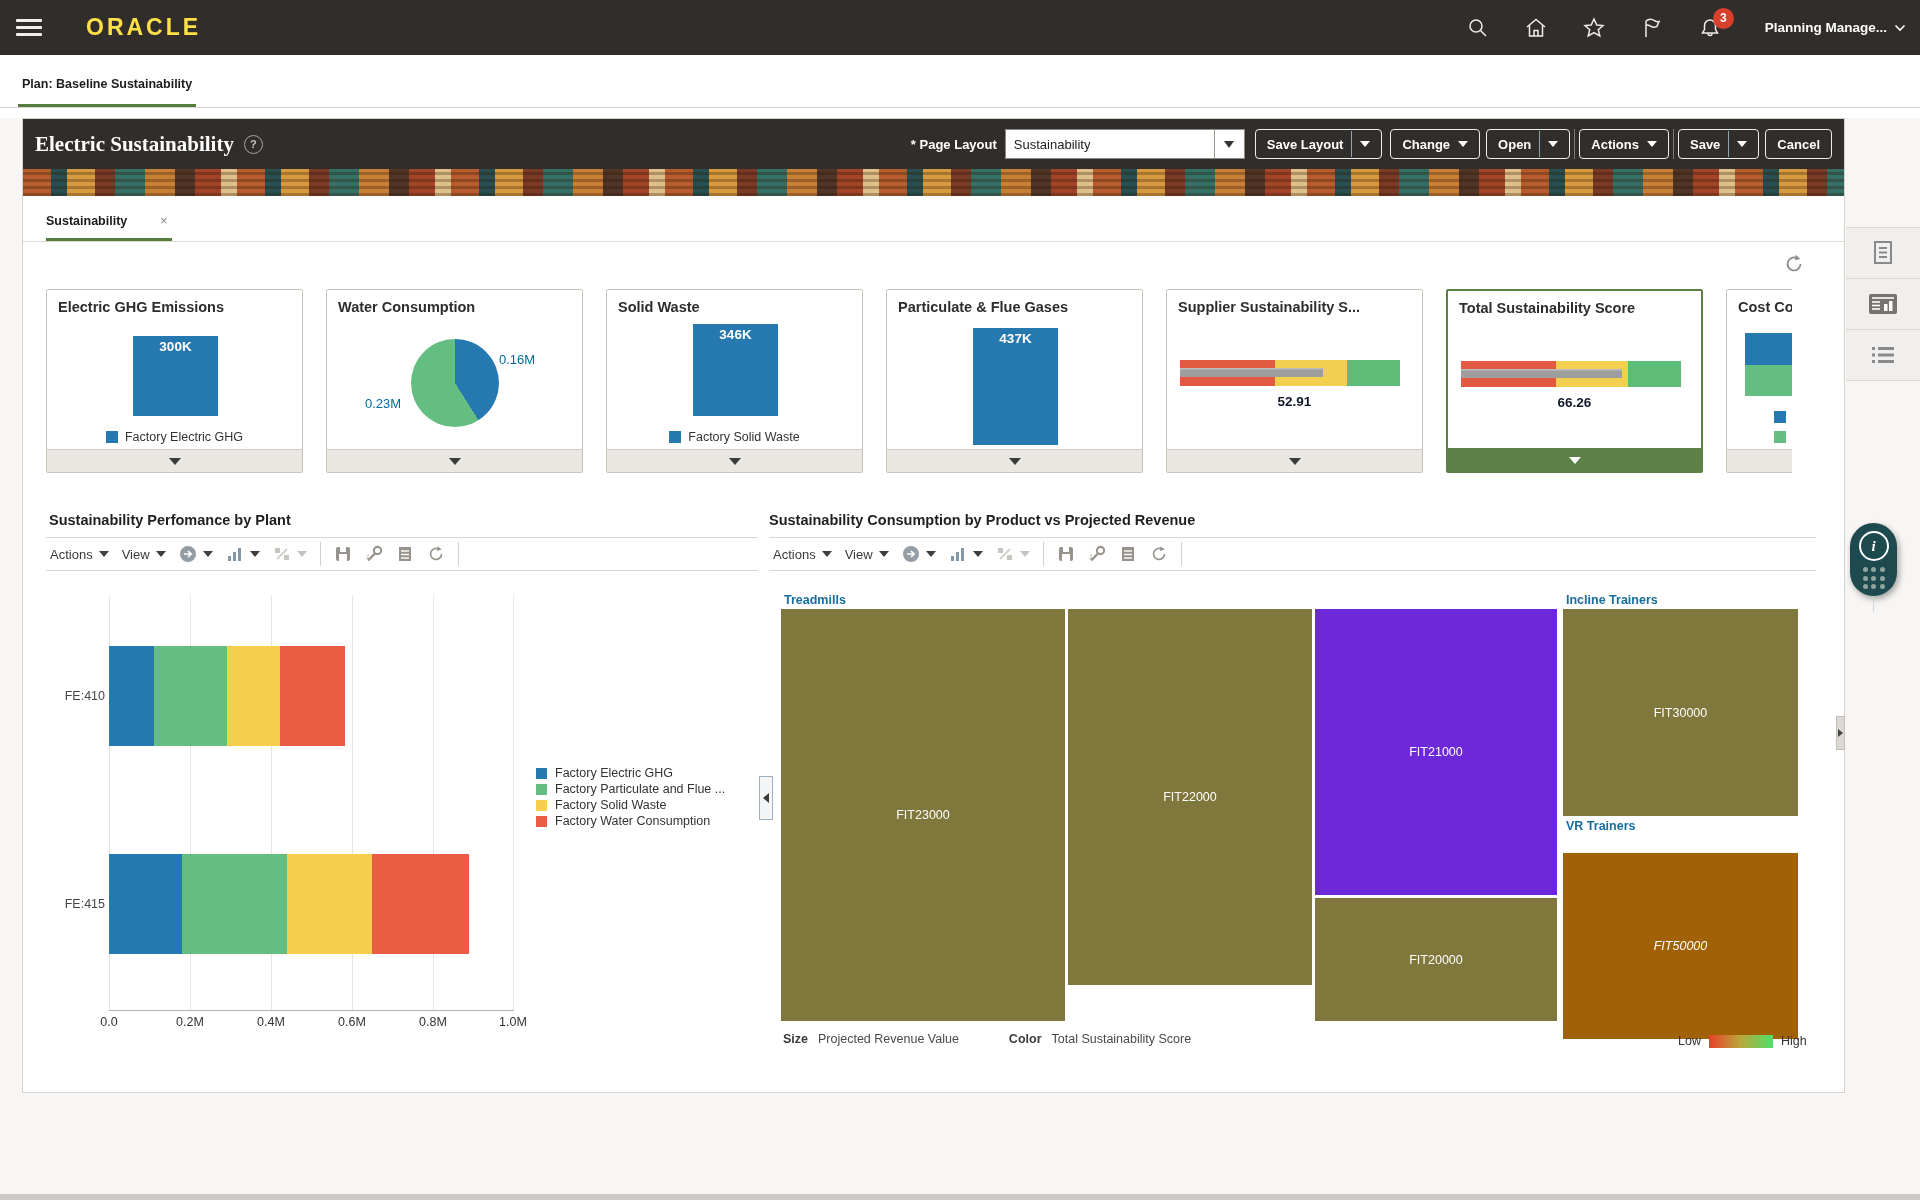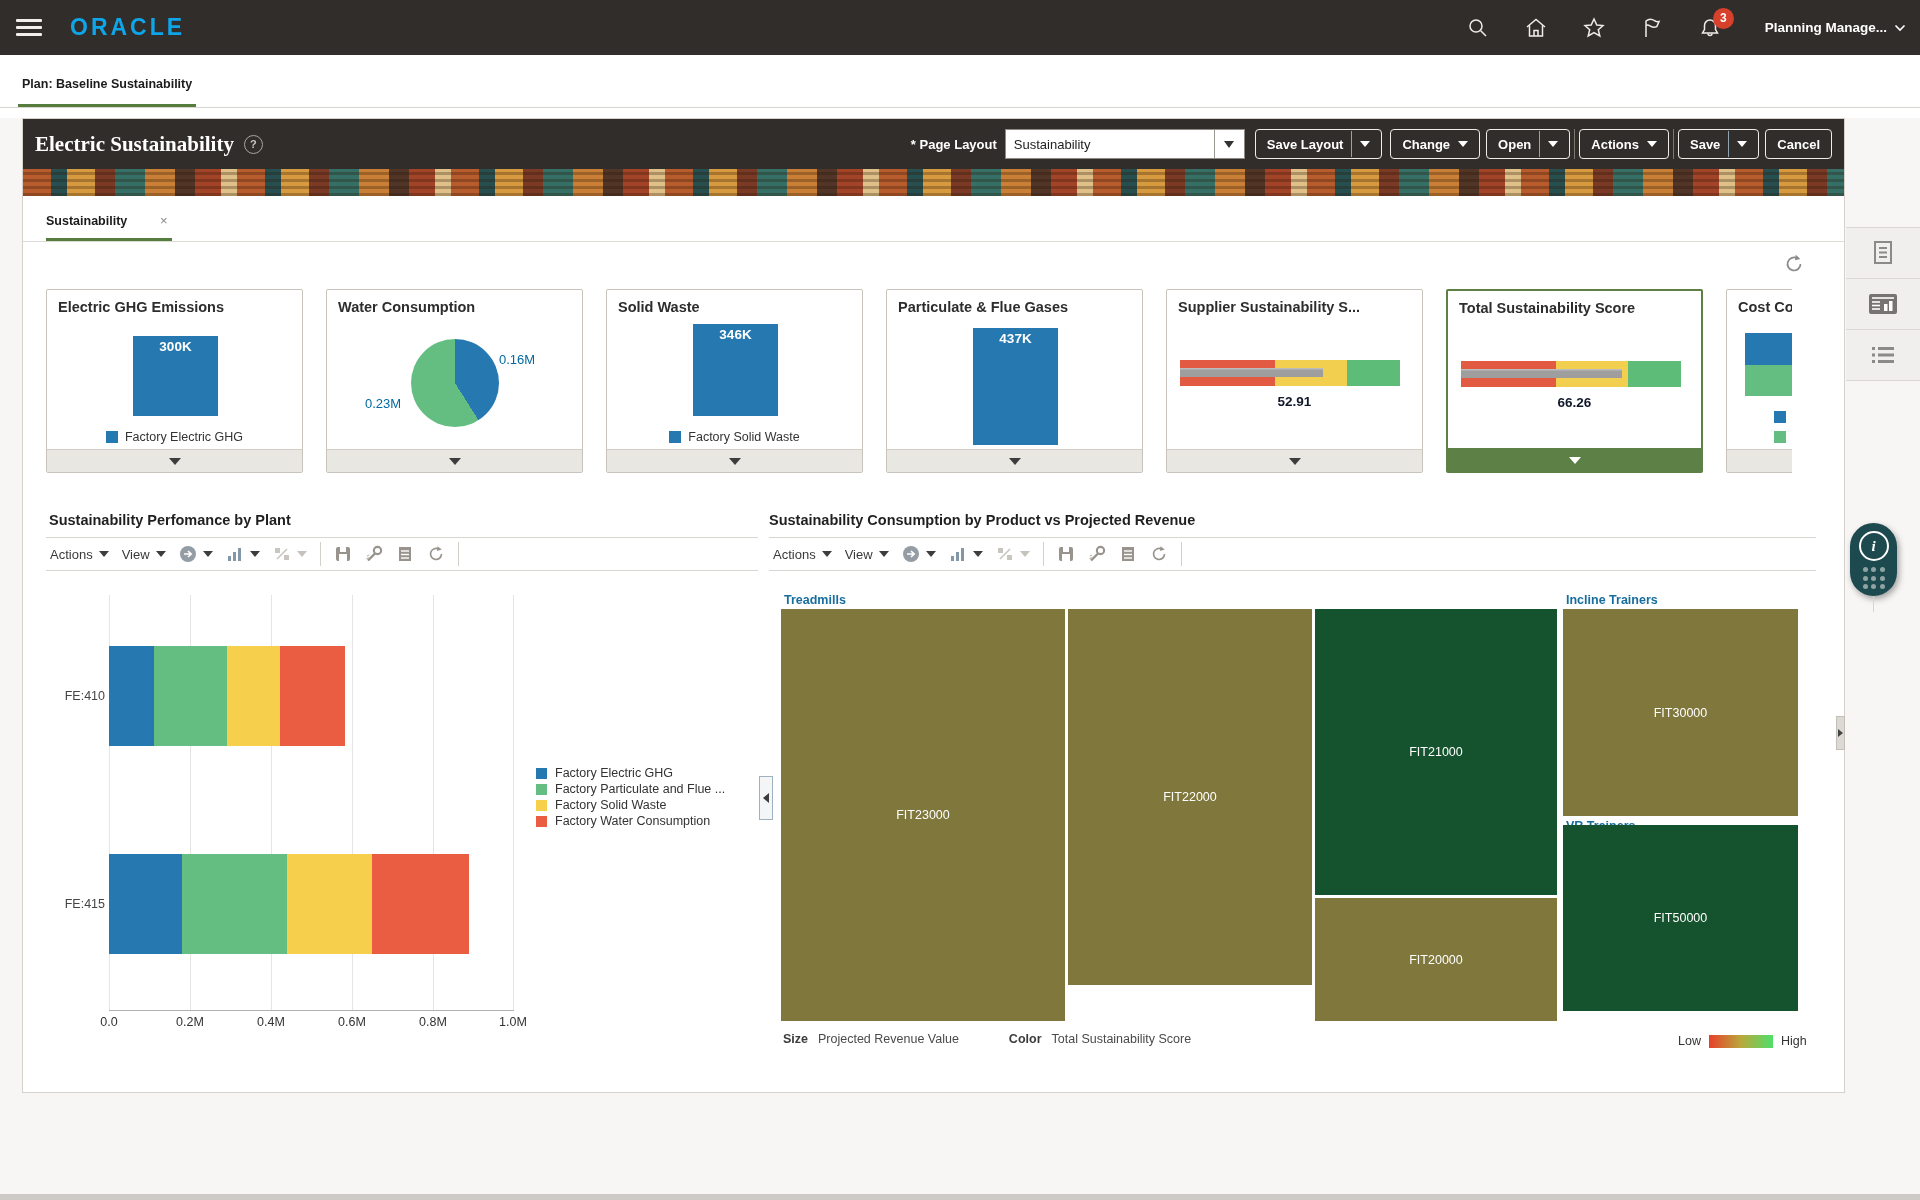--- a/index.html
+++ b/index.html
@@ -3,21 +3,21 @@
 <meta charset="utf-8">
 <style>
   html,body{margin:0;padding:0;background:#e9e8e5;}
   .stage{position:relative;width:1920px;height:1200px;background:#f7f6f4;overflow:hidden;
          font-family:"Liberation Sans",sans-serif;-webkit-font-smoothing:antialiased;}
 
   
   .topbar{position:absolute;left:0;top:0;width:1920px;height:55px;background:#312d2a;display:flex;align-items:center;}
   .hamburger{margin-left:16px;width:26px;cursor:pointer;}
   .hamburger i{display:block;height:2.5px;background:#f1efec;margin:4.5px 0;border-radius:1px;}
-  .brand{color:#0ea5e9;font-weight:bold;font-size:23px;letter-spacing:3px;margin-left:28px;}
+  .brand{color:#fde047;font-weight:bold;font-size:23px;letter-spacing:3px;margin-left:44px;}
   .tb-spacer{flex:1;}
   .tb-ic{width:24px;height:24px;margin:0 17px;position:relative;cursor:pointer;flex:none;}
   .badge{position:absolute;top:-8px;right:-12px;width:21px;height:21px;border-radius:50%;background:#d7402a;
          color:#fff;font-size:12px;font-weight:bold;display:flex;align-items:center;justify-content:center;}
   .usermenu{color:#fff;font-weight:bold;font-size:13.5px;margin:0 14px 0 26px;display:flex;align-items:center;gap:7px;cursor:pointer;white-space:nowrap;}
 
   
   .planrow{position:absolute;left:0;top:55px;width:1920px;height:63px;background:#ffffff;}
   .plan-label{position:absolute;left:22px;top:22px;font-size:12.5px;font-weight:bold;color:#1c1c1c;}
   .plan-underline{position:absolute;left:18px;top:49px;width:178px;height:4px;background:#557d3e;}
@@ -550,32 +550,32 @@
       </div>
 
       <div class="treemap" id="treemap">
           <div class="tm-header" style="left: 0px; top: 0px; width: 776px; height: 16px;">Treadmills</div>
           <div class="tm-node" style="left: 0px; top: 16px; width: 284px; height: 412px; background: rgb(127, 119, 59);">
             <span>FIT23000</span>
           </div>
           <div class="tm-node" style="left: 287px; top: 16px; width: 244px; height: 376px; background: rgb(127, 119, 59);">
             <span>FIT22000</span>
           </div>
-          <div class="tm-node" style="left: 534px; top: 16px; width: 242px; height: 286px; background: #14532d; text-align: right;">
+          <div class="tm-node" style="left: 534px; top: 16px; width: 242px; height: 286px; background: #6d28d9; text-align: right;">
             <span>FIT21000</span>
           </div>
           <div class="tm-node" style="left: 534px; top: 305px; width: 242px; height: 123px; background: rgb(127, 119, 59);">
             <span>FIT20000</span>
           </div>
           <div class="tm-header" style="left: 782px; top: 0px; width: 235px; height: 16px;">Incline Trainers</div>
           <div class="tm-node" style="left: 782px; top: 16px; width: 235px; height: 207px; background: rgb(127, 119, 59);">
             <span>FIT30000</span>
           </div>
           <div class="tm-header" style="left: 782px; top: 226px; width: 235px; height: 16px;">VR Trainers</div>
-          <div class="tm-node" style="left: 782px; top: 232px; width: 235px; height: 186px; background: #14532d;">
+          <div class="tm-node" style="left: 782px; top: 260px; width: 235px; height: 186px; background: #a16207; font-style: italic;">
             <span>FIT50000</span>
           </div>
         </div>
 
       <div class="tm-footer">
         <b>Size</b>
         <span>Projected Revenue Value</span>
         <span style="width:30px"></span>
         <b>Color</b>
         <span>Total Sustainability Score</span>

